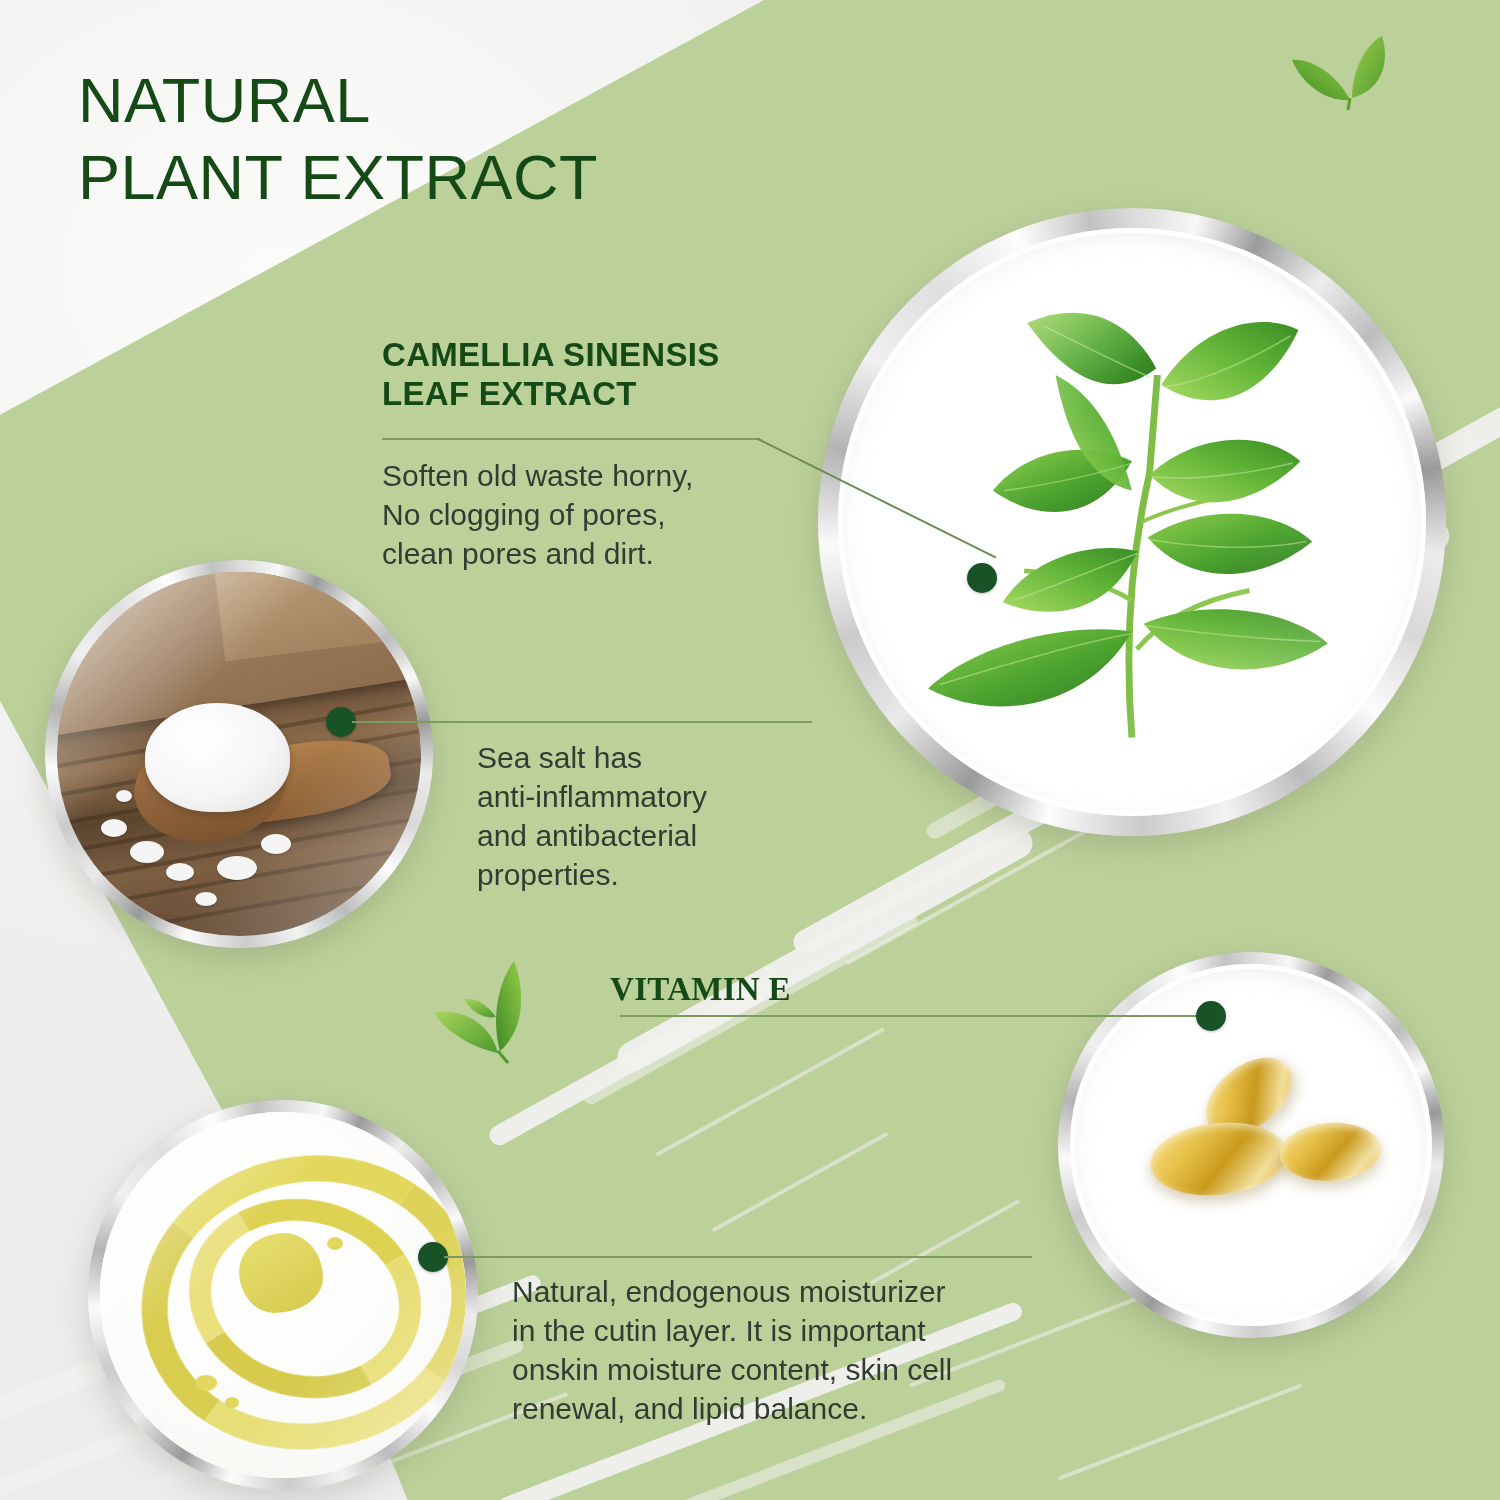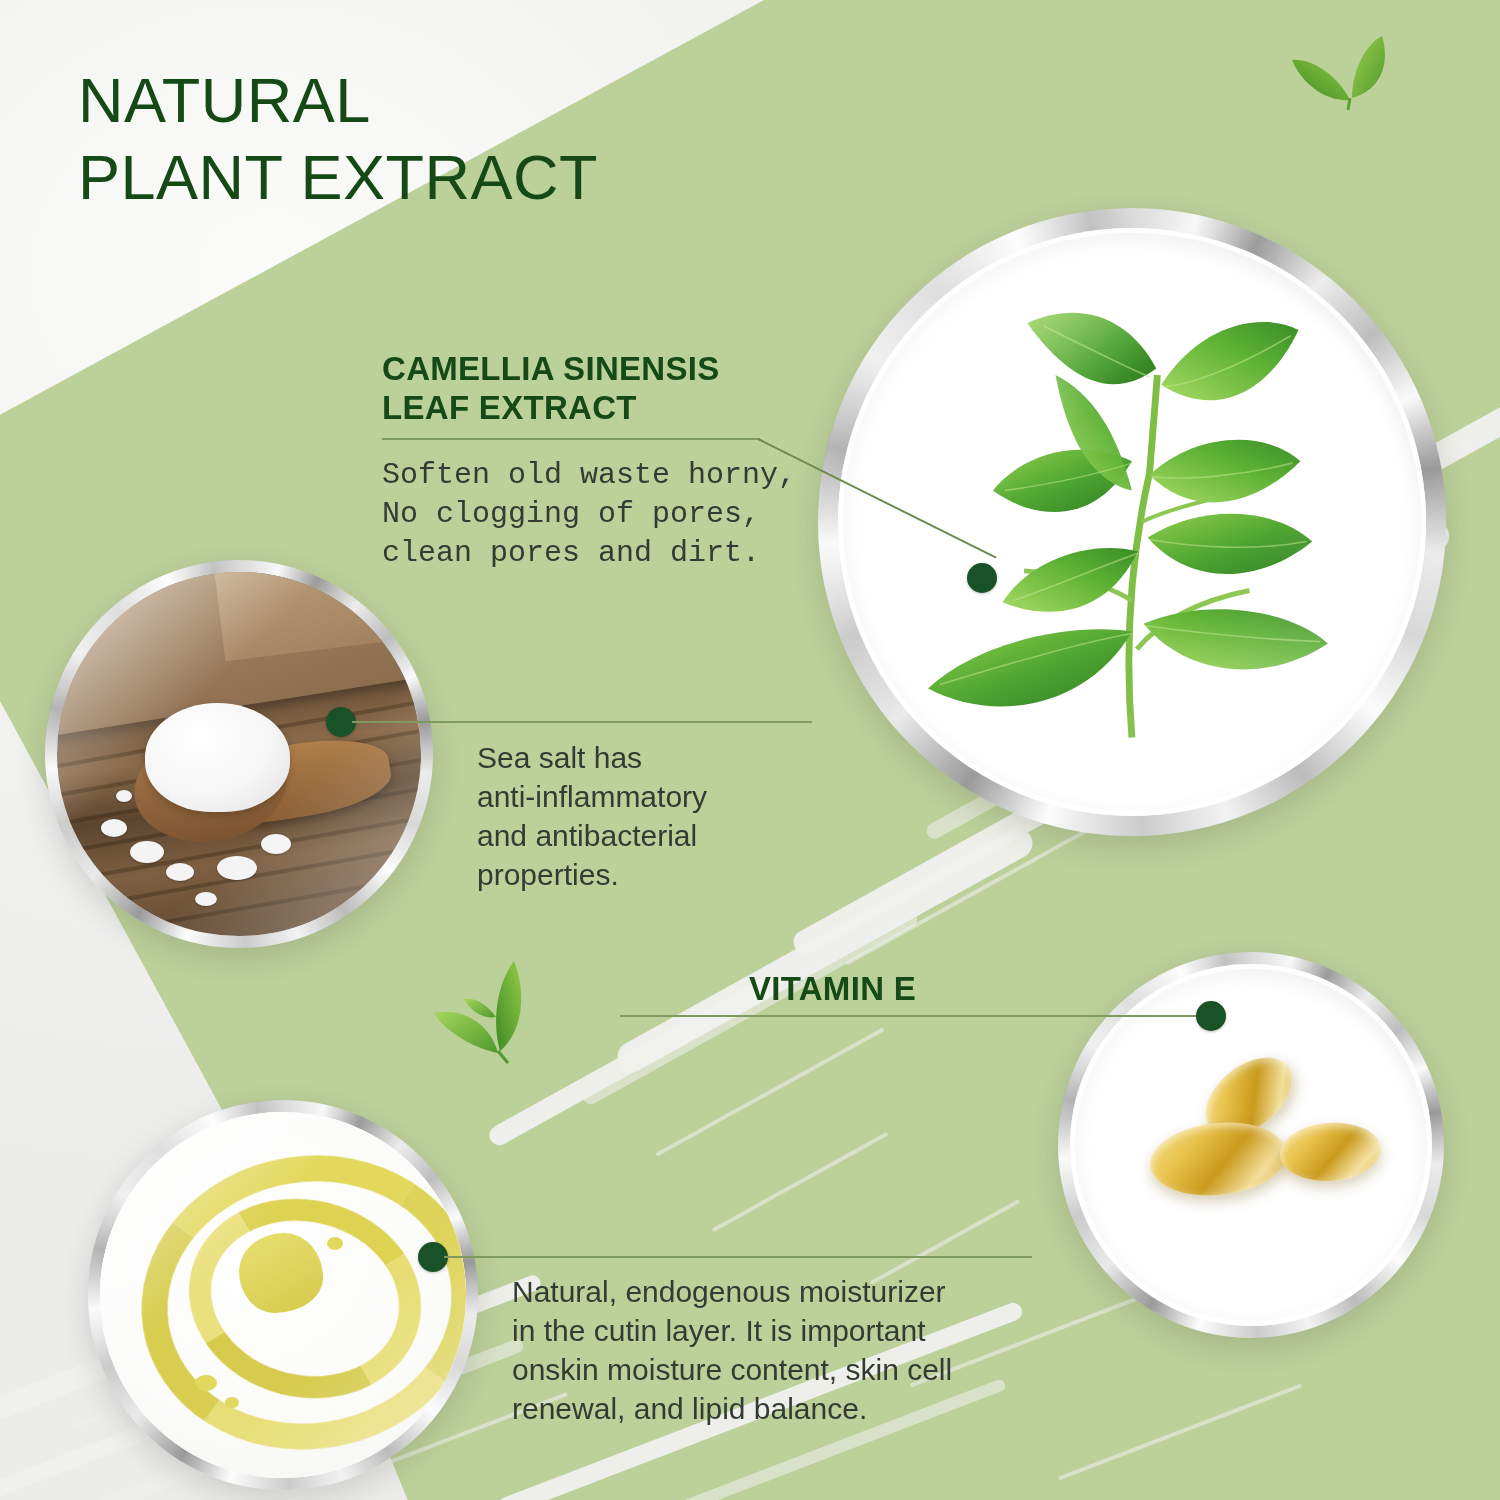--- a/index.html
+++ b/index.html
@@ -167,21 +167,21 @@
 
   
   .callout{position:absolute;}
   .c-title{
     color:#154a16;font-weight:bold;font-size:33px;line-height:1.18;
     letter-spacing:.3px;white-space:pre-line;text-transform:uppercase;
   }
   .c-body{
     color:#333b33;font-size:30px;line-height:1.30;white-space:pre-line;
   }
-  .align-right{text-align:center;}
+  .align-right{text-align:left;font-family:Liberation Serif, serif;}
 
   
   .sprig{position:absolute;}
 </style>
 </head>
 <body>
 
 <div id="poster">
 
   <div class="brush-layer">
@@ -350,25 +350,25 @@
 
   <div class="conn-dot" style="left:326px;top:707px;"></div>
   <div class="underline" style="left:352px;top:721px;width:460px;"></div>
 
   <div class="underline" style="left:620px;top:1015px;width:590px;"></div>
   <div class="conn-dot" style="left:1196px;top:1001px;"></div>
 
   <div class="conn-dot" style="left:418px;top:1242px;"></div>
   <div class="underline" style="left:444px;top:1256px;width:588px;"></div>
 
-  <div class="callout" style="left:382px;top:350px;width:420px;">
+  <div class="callout" style="left:382px;top:336px;width:420px;">
     <div class="c-title">CAMELLIA SINENSIS
 LEAF EXTRACT</div>
   </div>
-  <div class="callout" style="left:382px;top:456px;width:430px;font-family:Liberation Mono, monospace;">
+  <div class="callout" style="left:382px;top:456px;width:430px;">
     <div class="c-body">Soften old waste horny,
 No clogging of pores,
 clean pores and dirt.</div>
   </div>
 
   <div class="callout" style="left:477px;top:738px;width:340px;">
     <div class="c-body">Sea salt has
 anti-inflammatory
 and antibacterial
 properties.</div>

